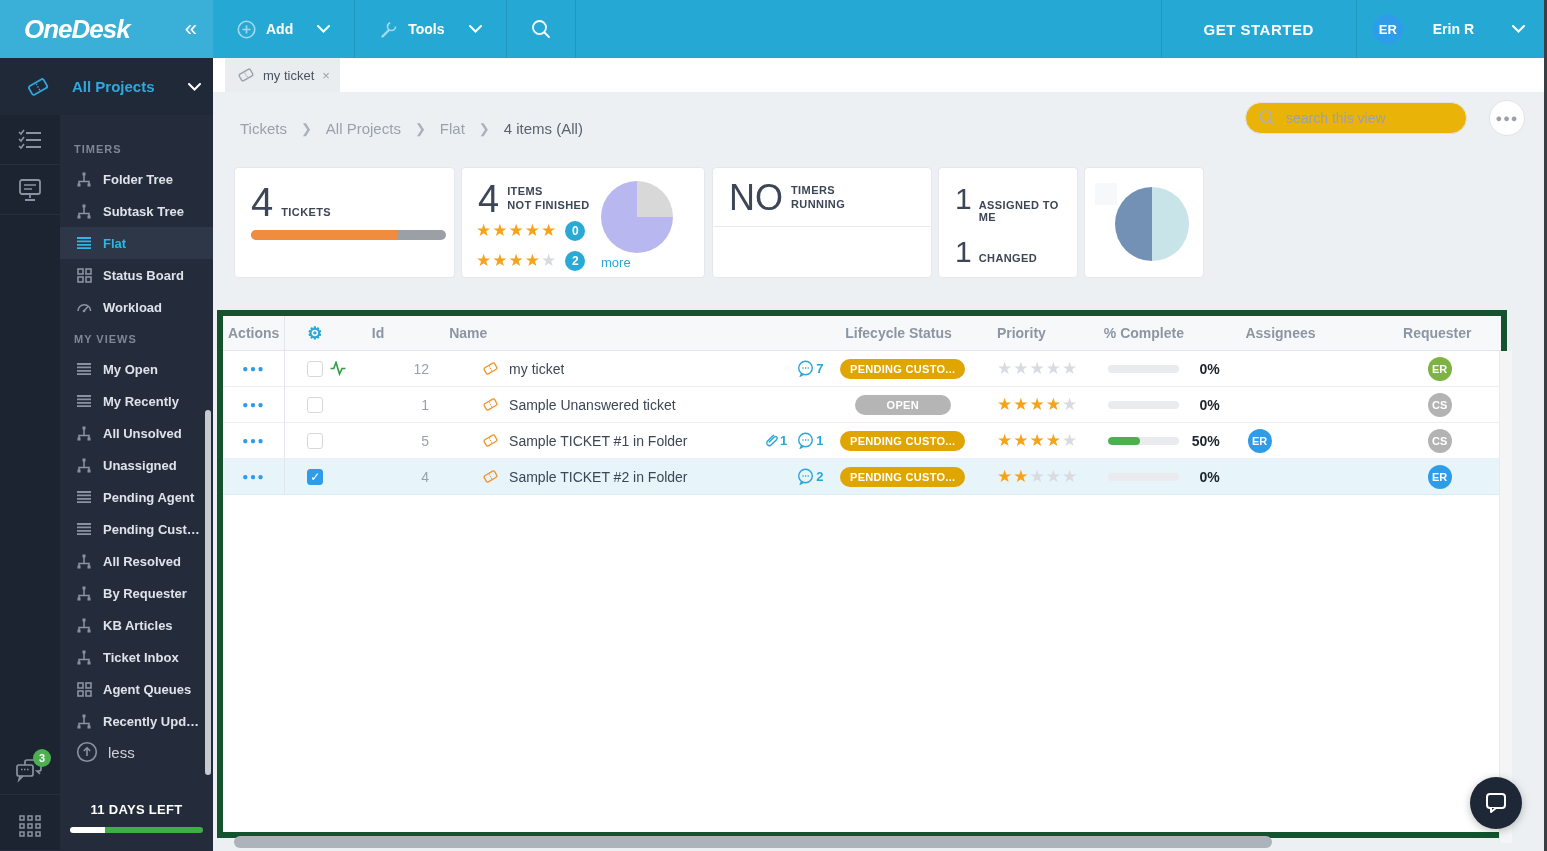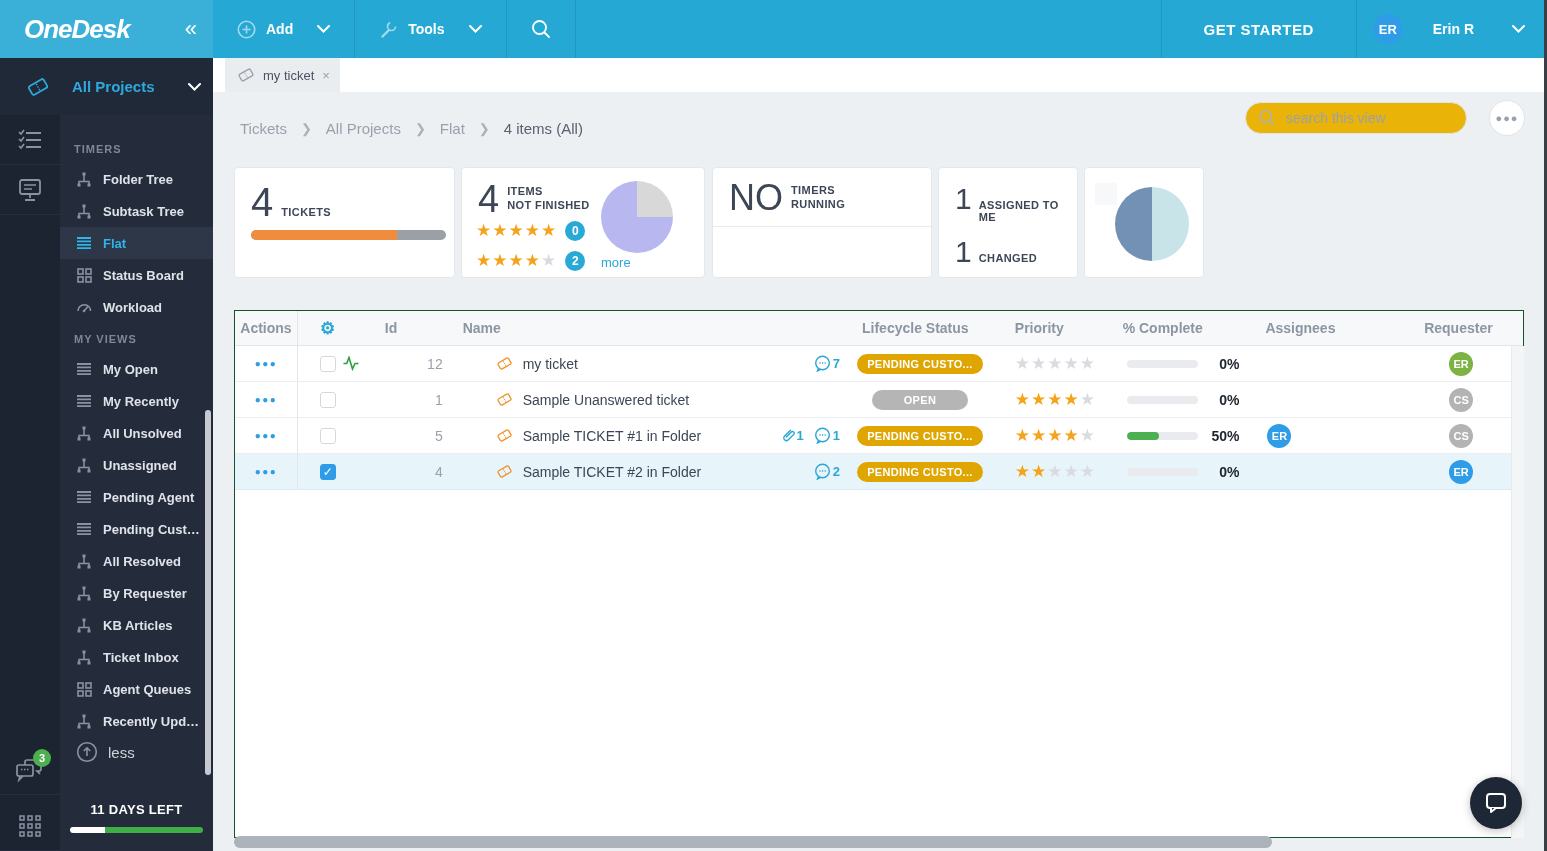--- a/index.html
+++ b/index.html
@@ -90,21 +90,21 @@
   #card3-divider { position:absolute; left:0; top:58px; width:100%; border-top:1px solid #e8eaee; }
   #card4 { left:725px; width:140px; }
   .stat-line { display:flex; align-items:baseline; gap:7px; padding-left:16px; }
   .stat-line .n { color:#3d4656; font-size:30px; font-weight:300; line-height:1; }
   #card4 .stat-line:first-child { margin-top:16px; } #card4 .stat-line:last-child { margin-top:14px; }
   #card5 { left:871px; width:120px; }
   #card5-pie { position:absolute; left:30px; top:19px; width:74px; height:74px; border-radius:50%; }
   #card5-sq { position:absolute; left:10px; top:15px; width:22px; height:22px; background:#f7f8f9; }
 
   
-  #table-panel { position:absolute; left:21px; top:252px; width:1290px; height:528px; background:#fff; border:1px solid #14532d; }
+  #table-panel { position:absolute; left:4px; top:252px; width:1290px; height:528px; background:#fff; border:6px solid #14532d; }
   .tr { display:flex; align-items:center; height:36px; border-bottom:1px solid #eceef1; }
   #thead { height:35px; background:#f7f8f9; color:#8c96a3; font-weight:bold; font-size:14px; border-bottom:1px solid #e2e5e9; }
   .col-actions { width:63px; display:flex; justify-content:center; align-items:center; align-self:stretch; border-right:1px solid #e2e5e9; }
   .col-check { width:73px; display:flex; align-items:center; padding-left:22px; gap:7px; }
   .col-id { width:80px; text-align:right; padding-right:8px; color:#9aa1ac; font-size:14px; }
   .col-name { width:400px; display:flex; align-items:center; padding-left:45px; padding-right:10px; }
   .col-status { width:140px; display:flex; justify-content:center; }
   .col-priority { width:125px; padding-left:25px; }
   .col-complete { width:135px; display:flex; align-items:center; padding-left:12px; }
   .col-assignees { width:150px; display:flex; align-items:center; padding-left:18px; }

